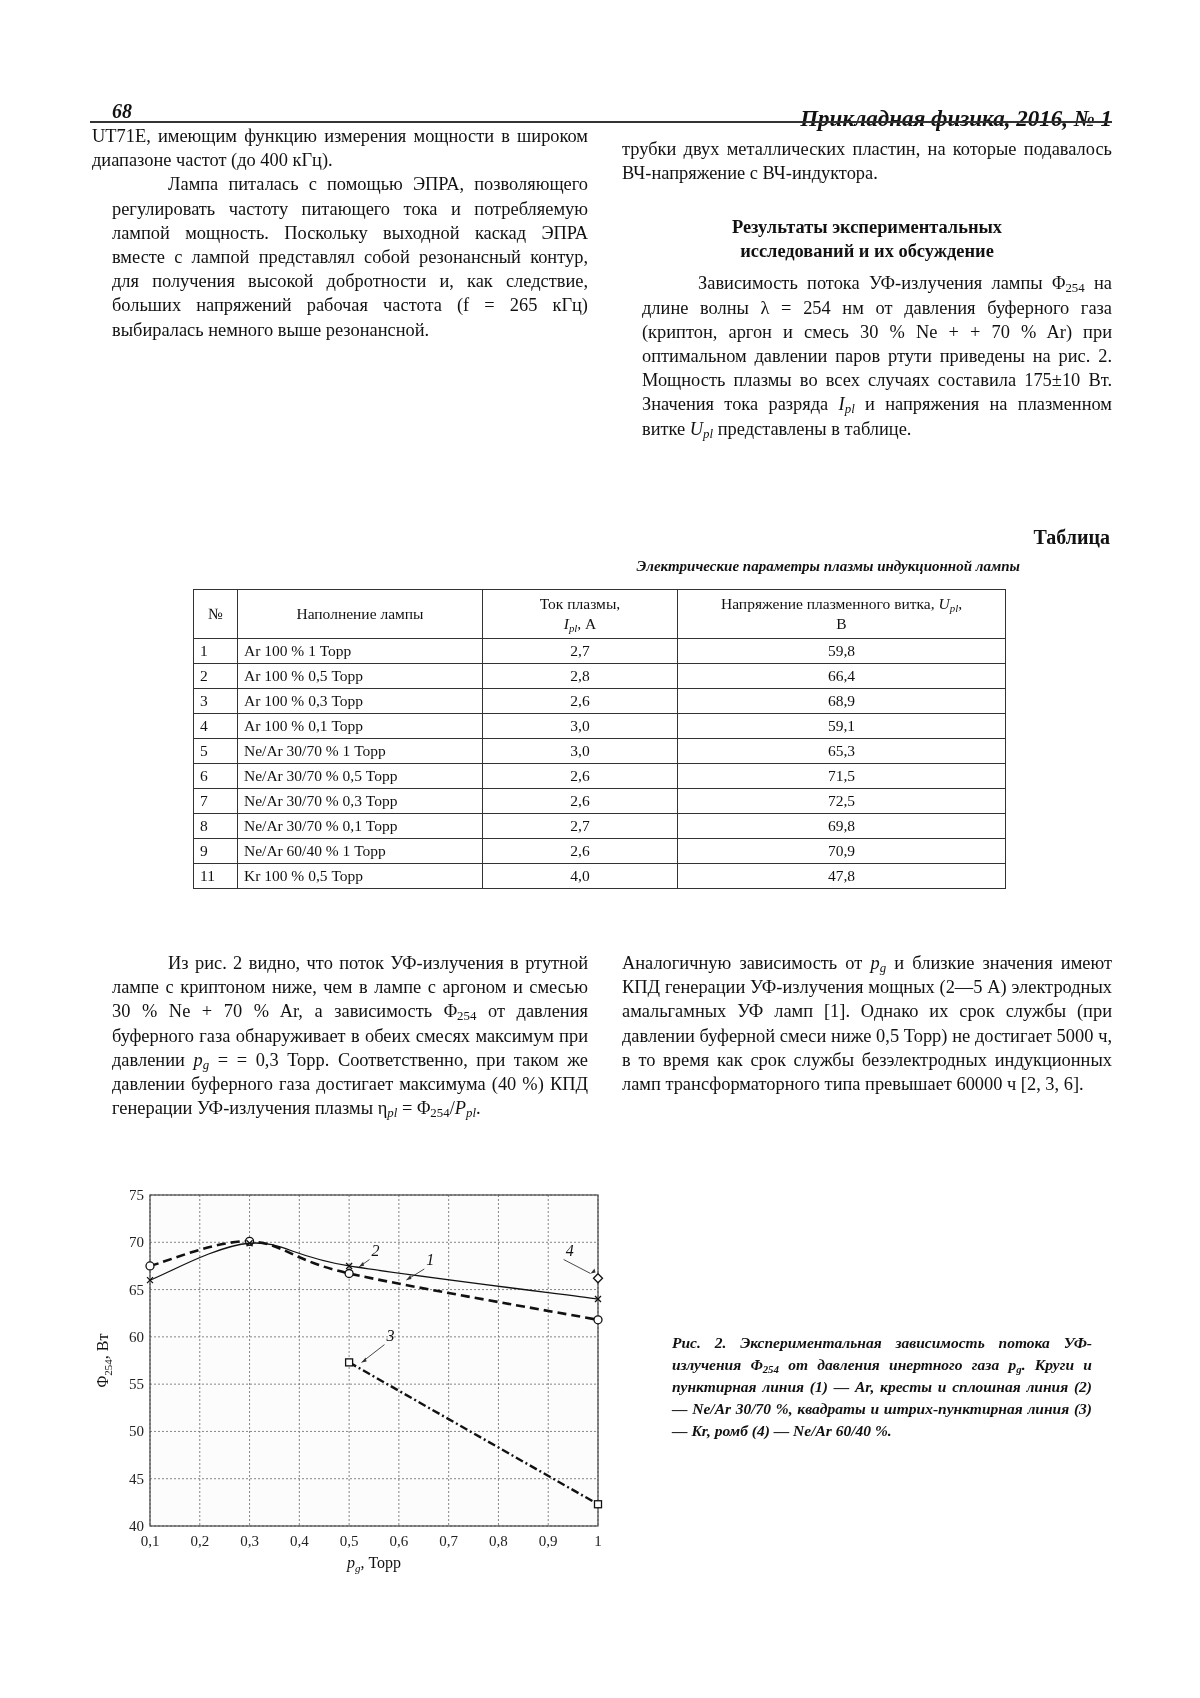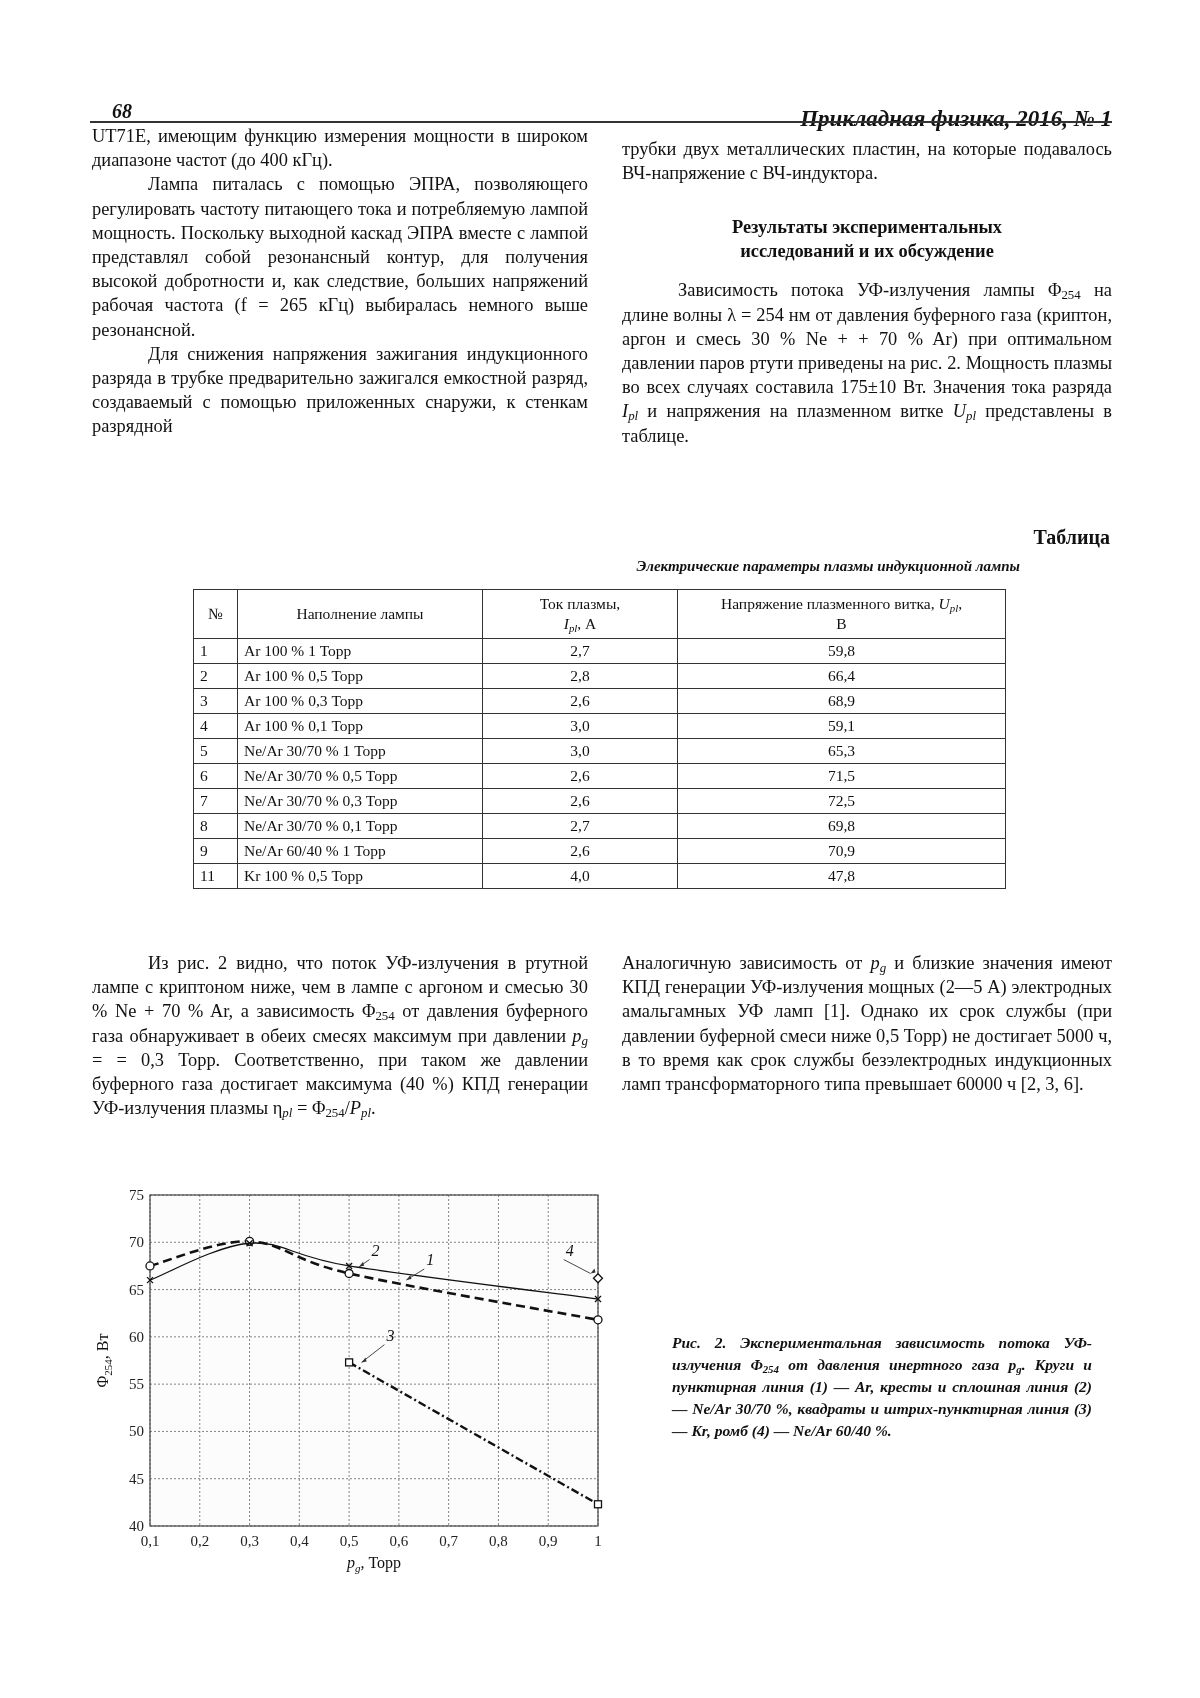--- a/index.html
+++ b/index.html
@@ -4,24 +4,24 @@
 <style>
   html, body { margin: 0; padding: 0; background: #ffffff; }
   body { width: 1200px; height: 1698px; position: relative; overflow: hidden;
          font-family: "Liberation Serif", "DejaVu Serif", serif; color: #111; }
   .abs { position: absolute; }
   .header-num { left: 112px; top: 92px; font-size: 20px; font-weight: bold; font-style: italic; margin-top: 8px; }
   .header-journal { right: 88px; top: 106px; font-size: 23px; font-weight: bold; font-style: italic; }
   .header-rule { left: 90px; top: 121px; width: 1022px; height: 2px; background: #333; }
   .col { font-size: 18.4px; line-height: 24.2px; text-align: justify; }
   .col p { margin: 0; }
-  .col p.ind { text-indent: 56px; }
+  .col p.ind { text-indent: 56px; margin-left: 20px; }
   .col-left { left: 92px; top: 124px; width: 496px; }
   .col-right { left: 622px; top: 137px; width: 490px; }
-  .section-title { font-weight: bold; text-align: center; margin: 30px 0 15px 0; line-height: 24px; }
+  .section-title { font-weight: bold; text-align: center; margin: 30px 0 8px 0; line-height: 24px; }
   .table-label { right: 90px; top: 526px; font-size: 20px; font-weight: bold; }
   .table-caption { left: 180px; width: 840px; top: 558px; text-align: right; font-size: 15px; font-weight: bold; font-style: italic; }
   table.params { position: absolute; left: 193px; top: 589px; width: 813px; border-collapse: collapse; font-size: 15.5px; }
   table.params td, table.params th { border: 1.4px solid #333; padding: 0 6px; height: 24px; font-weight: normal; }
   table.params th { height: 48px; line-height: 20px; text-align: center; }
   table.params td.c { text-align: center; }
   .col-b-left { left: 92px; top: 951px; width: 496px; }
   .col-b-right { left: 622px; top: 951px; width: 490px; }
   sub { font-size: 70%; vertical-align: -3px; line-height: 0; }
   .fig-caption { left: 672px; top: 1332px; width: 420px; font-size: 15.5px; line-height: 22px;
@@ -32,21 +32,20 @@
 </head>
 <body>
 
 <div class="abs header-num">68</div>
 <div class="abs header-journal">Прикладная физика, 2016, № 1</div>
 <div class="abs header-rule"></div>
 
 <div class="abs col col-left">
   <p>UT71E, имеющим функцию измерения мощности в широком диапазоне частот (до 400 кГц).</p>
   <p class="ind">Лампа питалась с помощью ЭПРА, позволяющего регулировать частоту питающего тока и потребляемую лампой мощность. Поскольку выходной каскад ЭПРА вместе с лампой представлял собой резонансный контур, для получения высокой добротности и, как следствие, больших напряжений рабочая частота (f  = 265 кГц) выбиралась немного выше резонансной.</p>
-  <p class="ind">Для снижения напряжения зажигания индукционного разряда в трубке предварительно зажигался емкостной разряд, создаваемый с помощью приложенных снаружи, к стенкам разрядной</p>
 </div>
 
 <div class="abs col col-right">
   <p>трубки двух металлических пластин, на которые подавалось ВЧ-напряжение с ВЧ-индуктора.</p>
   <div class="section-title">
     <span>Результаты экспериментальных</span><br>
     <span>исследований и их обсуждение</span>
   </div>
   <p class="ind"><span>Зависимость потока УФ-излучения лампы Φ</span><sub>254</sub><span> на длине волны λ = 254 нм от давления буферного газа (криптон, аргон и смесь 30 % Ne + + 70 % Ar) при оптимальном давлении паров ртути приведены на рис. 2. Мощность плазмы во всех случаях составила 175±10 Вт. Значения тока разряда </span><span class="i">I</span><sub class="i">pl</sub><span> и напряжения на плазменном витке </span><span class="i">U</span><sub class="i">pl</sub><span> представлены в таблице.</span></p>
 </div>

